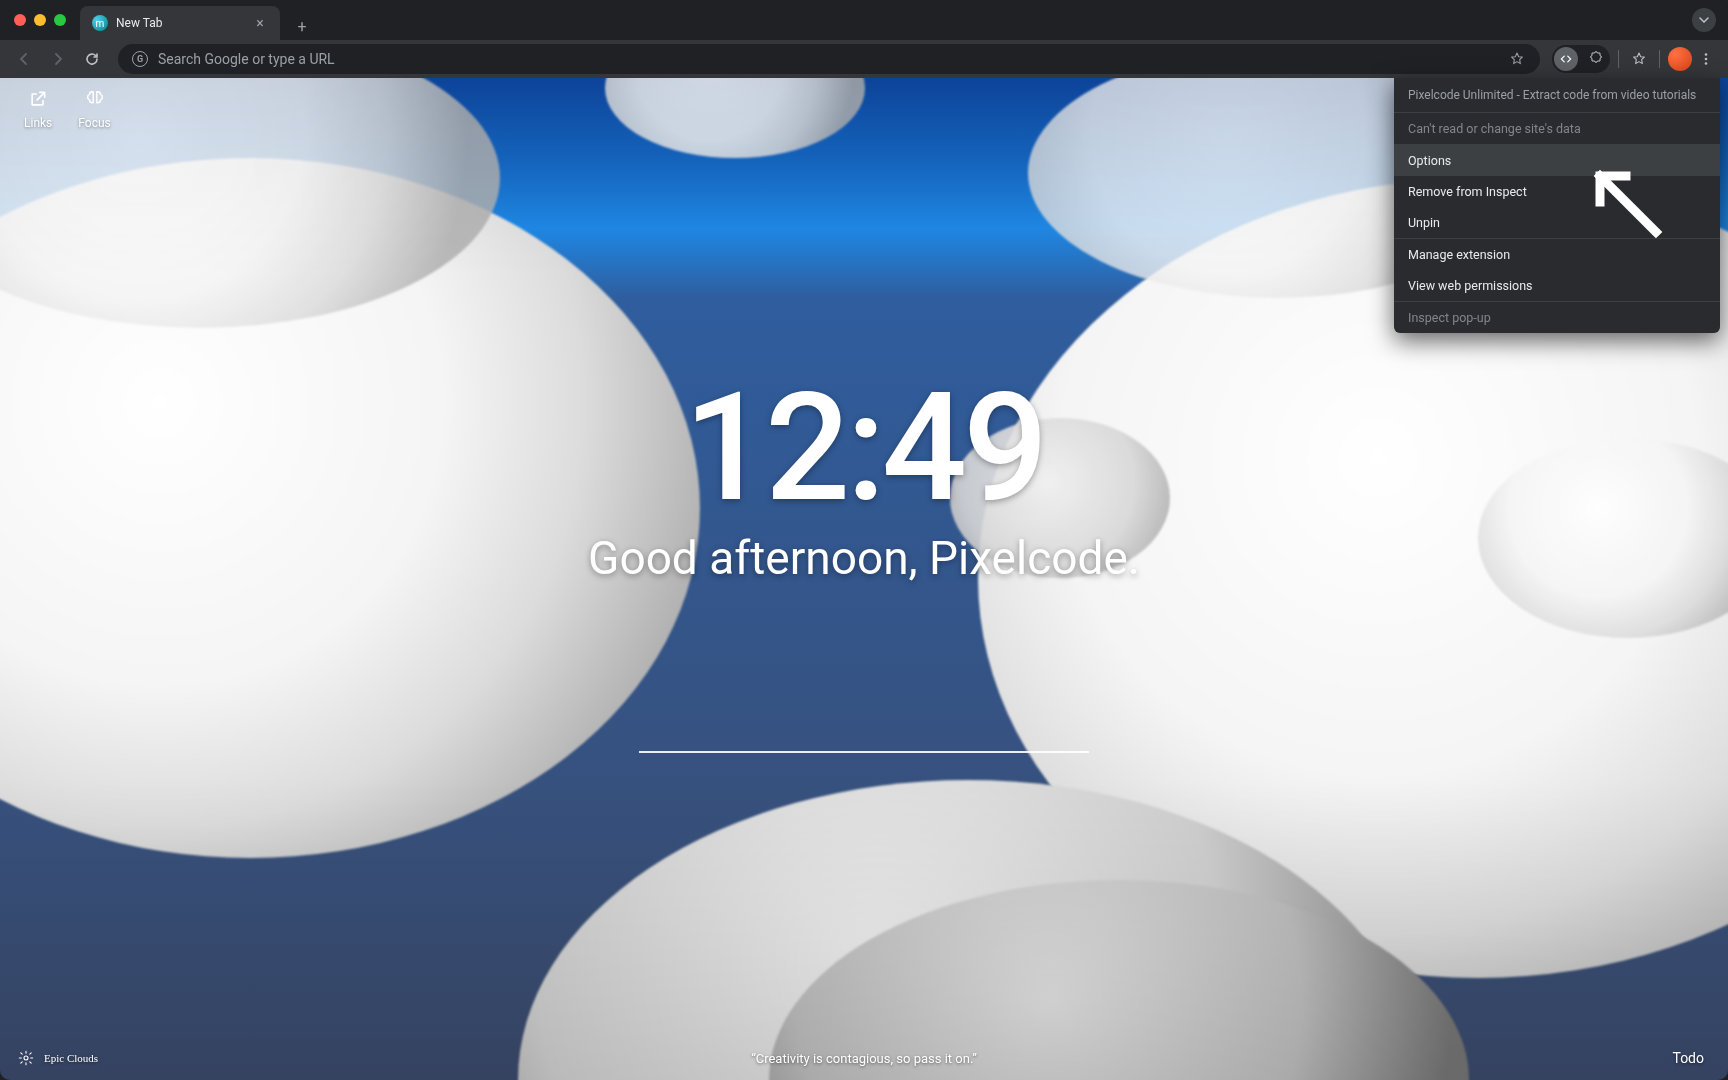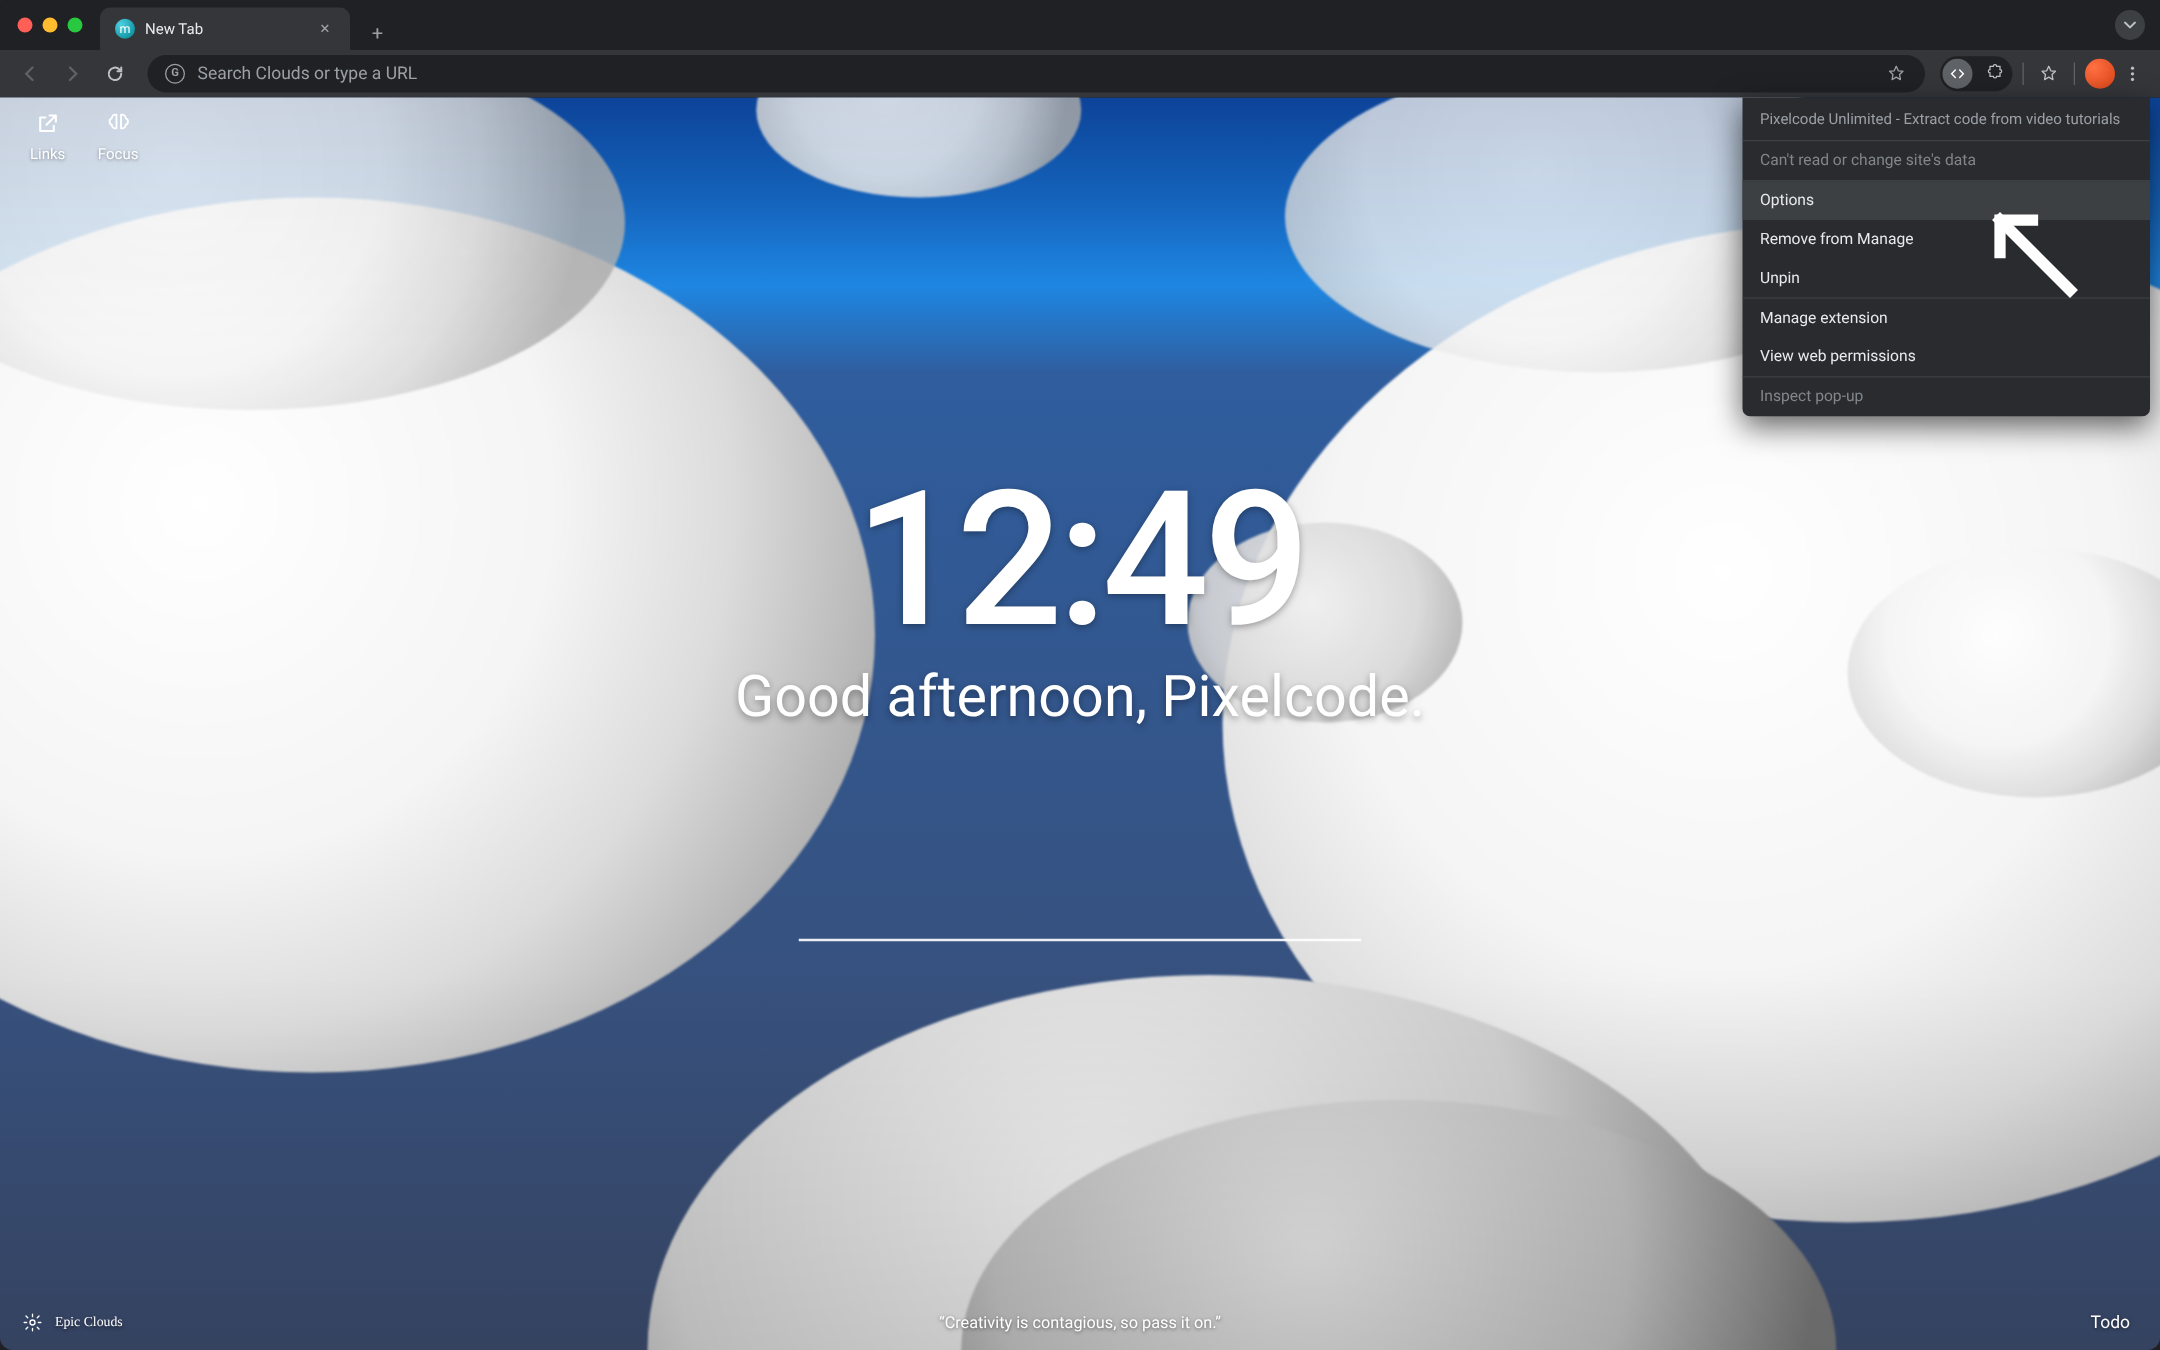--- a/index.html
+++ b/index.html
@@ -117,21 +117,21 @@
           <path d="M6 3l5 5-5 5" stroke="currentColor" stroke-width="1.8" fill="none" stroke-linecap="round"></path>
         </svg>
     </div>
     <div class="nav-btn">
       <svg width="16" height="16" viewBox="0 0 16 16">
           <path d="M13 8a5 5 0 1 1-1.5-3.5M13 3v3h-3" stroke="#bdc1c6" stroke-width="1.6" fill="none" stroke-linecap="round"></path>
         </svg>
     </div>
     <div class="omnibox">
       <span class="omnibox-gicon">G</span>
-      <span>Search Clouds or type a URL</span>
+      <span>Search Google or type a URL</span>
       <span class="omnibox-star">
         <svg width="16" height="16" viewBox="0 0 24 24">
             <path d="M12 3l2.5 5.5L20 9l-4 4 1 6-5-3-5 3 1-6-4-4 5.5-.5z" stroke="#9aa0a6" stroke-width="1.6" fill="none" stroke-linejoin="round"></path>
           </svg>
       </span>
     </div>
     <div class="ext-area">
       <div class="ext-pill">
         <div class="ext-icon circled">
           <svg width="14" height="14" viewBox="0 0 24 24">
@@ -217,21 +217,21 @@
       <span>Todo</span>
     </div>
   </div>
 
   <div class="context-menu">
     <div class="ctx-title">Pixelcode Unlimited - Extract code from video tutorials</div>
     <div class="ctx-divider"></div>
     <div class="ctx-item disabled">Can't read or change site's data</div>
     <div class="ctx-divider"></div>
     <div class="ctx-item active">Options</div>
-    <div class="ctx-item">Remove from Manage</div>
+    <div class="ctx-item">Remove from Inspect</div>
     <div class="ctx-item">Unpin</div>
     <div class="ctx-divider"></div>
     <div class="ctx-item">Manage extension</div>
     <div class="ctx-item">View web permissions</div>
     <div class="ctx-divider"></div>
     <div class="ctx-item disabled">Inspect pop-up</div>
   </div>
 
   <div class="annot-arrow">
     <svg width="80" height="80" viewBox="0 0 80 80">

